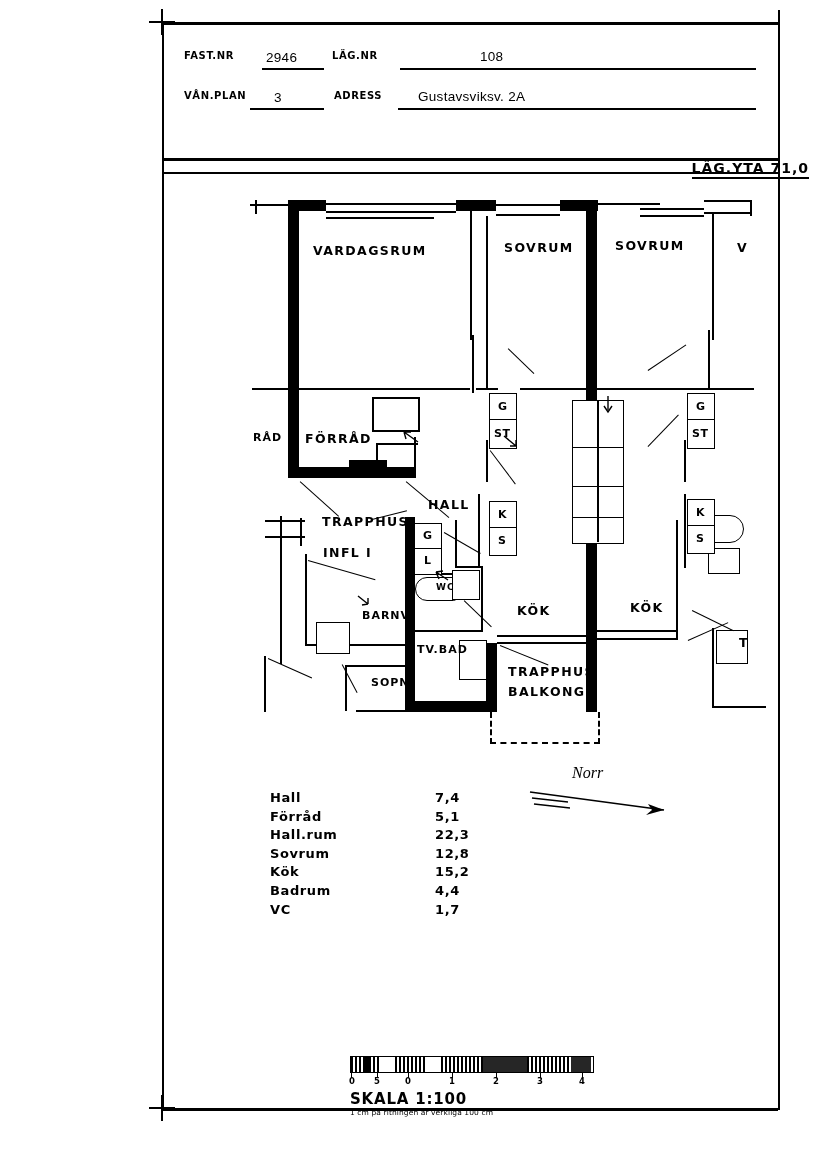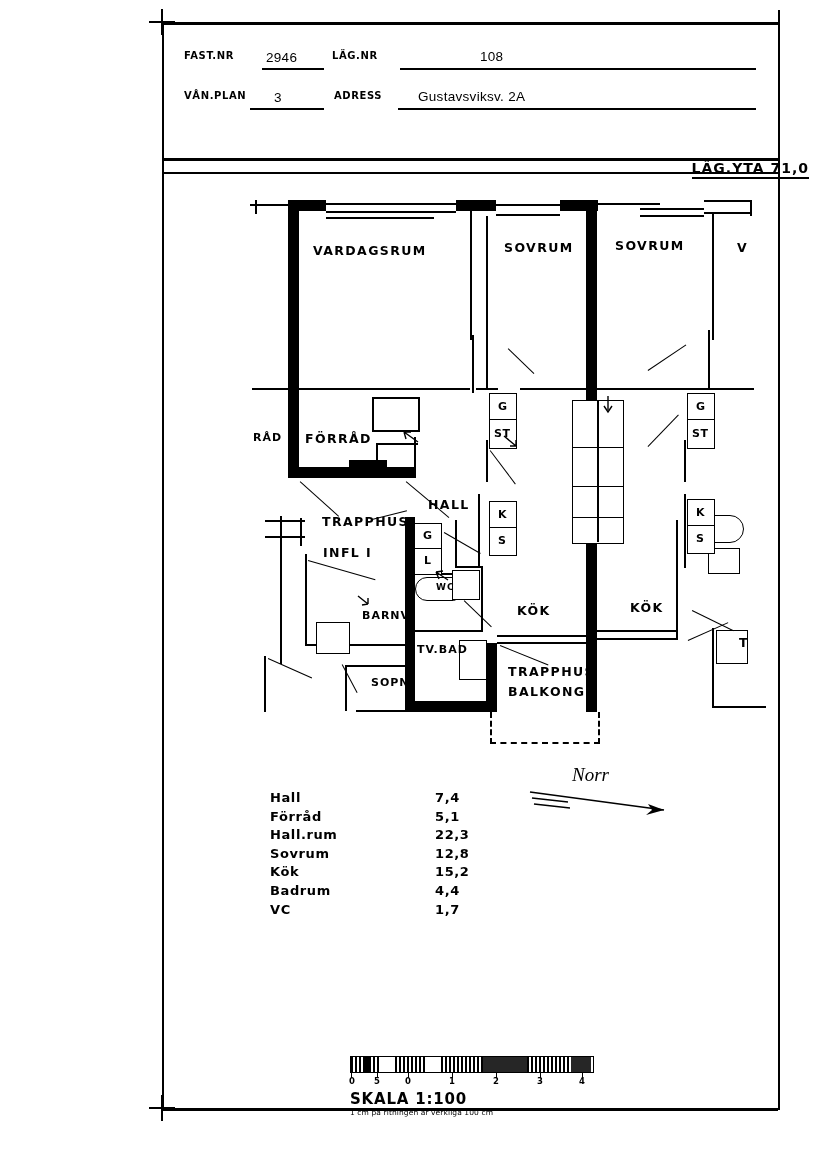--- a/index.html
+++ b/index.html
@@ -50,21 +50,21 @@
 
   
   .areatbl{position:absolute;left:270px;top:790px;font-family:"DejaVu Sans", sans-serif;
            font-size:13px;font-weight:bold;letter-spacing:.6px;}
   .areatbl .row{position:relative;height:18.6px;}
   .areatbl .nm{position:absolute;left:0;}
   .areatbl .vl{position:absolute;left:165px;}
 
   
   .compass{position:absolute;left:528px;top:766px;width:160px;height:56px;}
-  .norr{position:absolute;left:44px;top:-2px;font-size:19px;font-style:italic;
+  .norr{position:absolute;left:44px;top:-2px;font-size:16px;font-style:italic;
         font-family:"Liberation Serif", serif;text-align:right;}
 
   
   .scalewrap{position:absolute;left:350px;top:1056px;width:248px;}
   .sbar{position:relative;width:242px;height:15px;border:1.4px solid #000;}
   .sseg{position:absolute;top:0;height:100%;}
   .sseg.dark{background:#000;}
   .sseg.hatch{background:repeating-linear-gradient(90deg,#000 0 2px,#fff 2px 4px);}
   .stick{position:absolute;width:1.4px;background:#000;height:6px;top:15px;}
   .snum{position:absolute;top:19px;font-size:8.5px;font-weight:bold;

